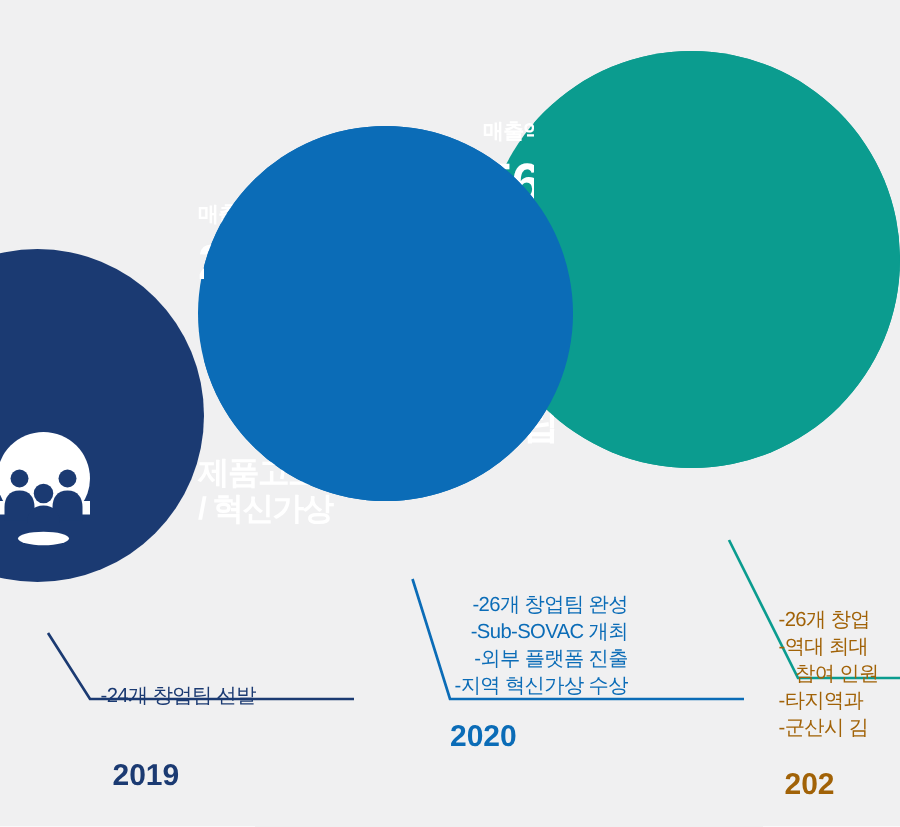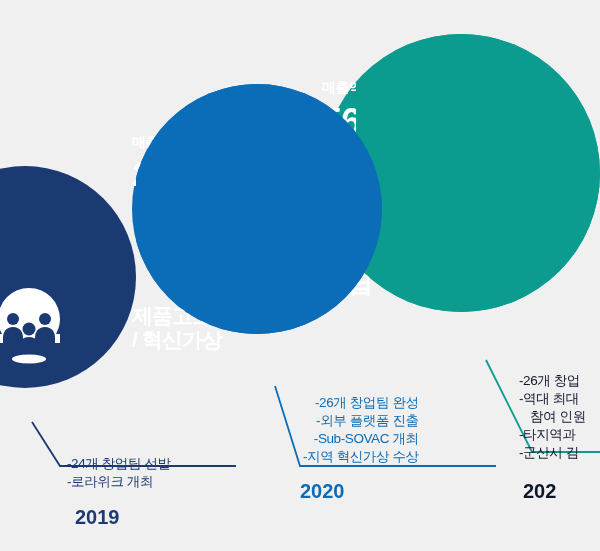--- a/index.html
+++ b/index.html
@@ -80,21 +80,21 @@
   .year {
     position: absolute;
     font-size: 20px;
     font-weight: 700;
     letter-spacing: 0px;
     line-height: 1;
     white-space: nowrap;
   }
   .t-navy { color: #1b3a72; margin-top: 26px; }
   .t-blue { color: #0b6cb7; text-align: right; }
-  .t-teal { color: #0f172a; }
+  .t-teal { color: #a16207; margin-top: 32px; }
 </style>
 </head>
 <body>
 
 <div id="stage">
 
   <div class="circle circle-teal" style="left:322px; top:34px; width:278px; height:278px;">
   </div>
   <div class="c-label" style="left:322px; width:278px; top:80px; color:#ffffff;">매출액</div>
   <div class="c-value" style="left:322px; width:278px; top:104px; color:#ffffff; font-size:36px;">56.5억 원</div>
@@ -163,31 +163,30 @@
       <ellipse cx="33" cy="73" rx="17" ry="4.5" fill="#ffffff"></ellipse>
     </svg>
   </div>
   <div class="c-caption" style="left:-86px; width:222px; top:370px; color:#ffffff; font-size:22px;">정착</div>
 
   <svg class="leader" style="left:0px; top:400px;" width="240" height="80">
     <polyline points="32,22 60,66 236,66" fill="none" stroke="#1b3a72" stroke-width="1.8"></polyline>
   </svg>
   <div class="notes t-navy" style="left:67px; top:429px;">
     <div>-24개 창업팀 선발</div>
-    <div>-로라위크 개최</div>
   </div>
   <div class="year t-navy" style="left:75px; top:481px;">2019</div>
 
   <svg class="leader" style="left:250px; top:372px;" width="250" height="100">
     <polyline points="25,14 50,94 246,94" fill="none" stroke="#0b6cb7" stroke-width="1.8"></polyline>
   </svg>
   <div class="notes t-blue" style="left:303px; top:394px;">
     <div>-26개 창업팀 완성</div>
+    <div>-Sub-SOVAC 개최</div>
     <div>-외부 플랫폼 진출</div>
-    <div>-Sub-SOVAC 개최</div>
     <div>-지역 혁신가상 수상</div>
   </div>
   <div class="year t-blue" style="left:300px; top:481px;">2020</div>
 
   <svg class="leader" style="left:460px; top:352px;" width="140" height="110">
     <polyline points="26,8 72,100 140,100" fill="none" stroke="#0b9c8f" stroke-width="1.8"></polyline>
   </svg>
   <div class="notes t-teal" style="left:519px; top:372px;">
     <div>-26개 창업</div>
     <div>-역대 최대</div>

